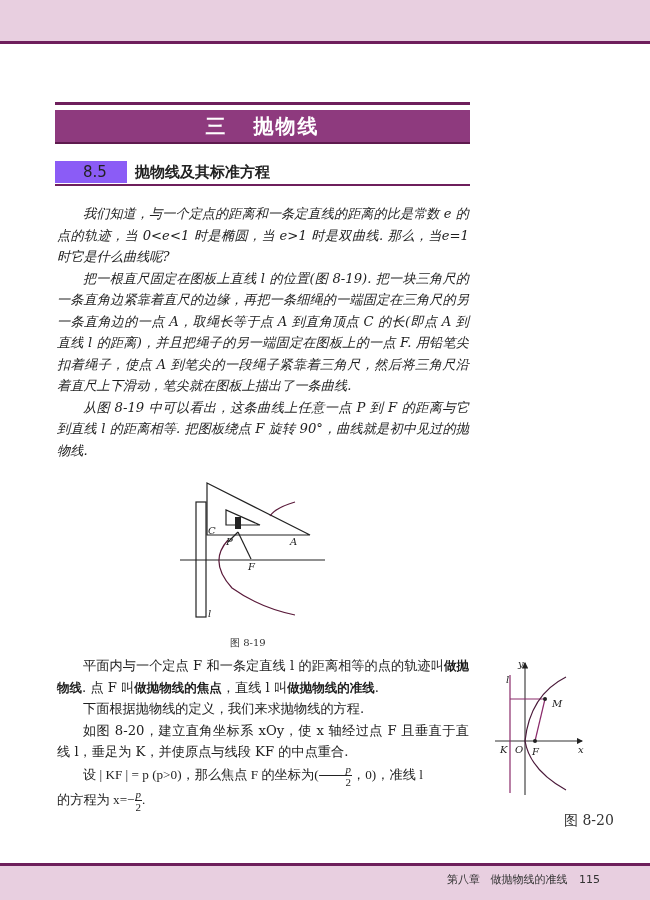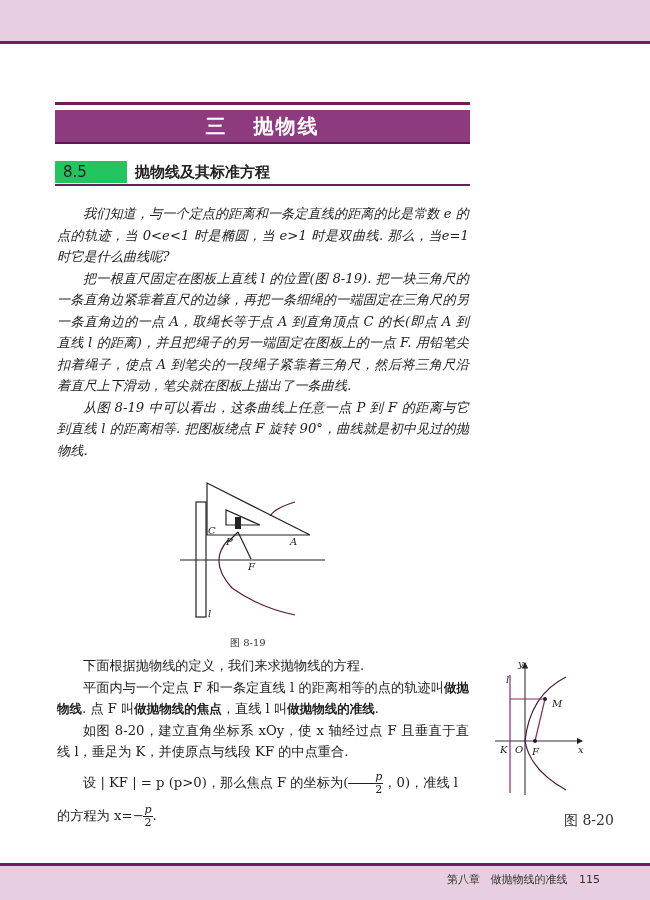--- a/index.html
+++ b/index.html
@@ -31,43 +31,43 @@
     display: flex; align-items: center; justify-content: center;
     letter-spacing: 2px;
   }
   .chapter-bar .num { margin-right: 26px; }
   .section-head {
     position: absolute; left: 55px; top: 161px; width: 415px; height: 22px;
     display: flex; align-items: center;
     font-family: "DejaVu Sans", "Liberation Sans", sans-serif;
   }
   .section-num {
-    width: 72px; height: 22px; background: #22c55e;
+    width: 72px; height: 22px; background: #8b5cf6;
     font-size: 15px; color: #222;
-    display: flex; align-items: center; padding-left: 8px; box-sizing: border-box; text-align: center;
+    display: flex; align-items: center; padding-left: 28px; box-sizing: border-box; text-align: center;
   }
   .section-title {
     margin-left: 8px; font-size: 15px; font-weight: bold; color: #222;
   }
   .section-rule {
     position: absolute; left: 55px; top: 184px; width: 415px; height: 2px;
     background: #6e1f5c;
   }
   .body-text {
     position: absolute; left: 57px; top: 203px; width: 412px;
     font-size: 13.2px; line-height: 21.5px;
   }
   .body-text p { margin: 0; text-indent: 26px; text-align: justify; font-style: italic; }
   .body-text2 {
     position: absolute; left: 57px; top: 655px; width: 412px;
     font-size: 13.2px; line-height: 21.5px;
   }
   .body-text2 p { margin: 0; text-indent: 26px; text-align: justify; }
   .body-text2 p.noindent { text-indent: 0; }
-  .body-text2 p.gap { margin-top: 8px; }
+  .body-text2 p.gap { margin-top: 0; font-family: Liberation Serif, serif; }
   b.term { font-family: "DejaVu Sans", "Liberation Sans", sans-serif; font-weight: bold; font-size: 12.5px; }
   .fig1 { position: absolute; left: 160px; top: 480px; width: 180px; height: 140px; }
   .fig1-cap { position: absolute; left: 230px; top: 636px; font-size: 10px; color: #333; }
   .fig2 { position: absolute; left: 490px; top: 655px; width: 100px; height: 150px; }
   .fig2-cap { position: absolute; left: 520px; top: 812px; font-size: 14px; color: #333; margin-left: 44px; }
   .bottom-rule {
     position: absolute; left: 0; top: 863px; width: 650px; height: 3px;
     background: #6e1f5c;
   }
   .bottom-band {
@@ -130,22 +130,22 @@
     <text x="48" y="54">C</text>
     <text x="66" y="65">P</text>
     <text x="130" y="65">A</text>
     <text x="88" y="90">F</text>
     <text x="48" y="137">l</text>
   </g>
 </svg>
 <div class="fig1-cap">图 8-19</div>
 
 <div class="body-text2">
+  <p><span>平面内与一个定点 F 和一条定直线 l 的距离相等的点的轨迹叫</span><b class="term">做抛物线</b><span>. 点 F 叫</span><b class="term">做抛物线的焦点</b><span>，直线 l 叫</span><b class="term">做抛物线的准线</b><span>.</span></p>
   <p>下面根据抛物线的定义，我们来求抛物线的方程.</p>
-  <p><span>平面内与一个定点 F 和一条定直线 l 的距离相等的点的轨迹叫</span><b class="term">做抛物线</b><span>. 点 F 叫</span><b class="term">做抛物线的焦点</b><span>，直线 l 叫</span><b class="term">做抛物线的准线</b><span>.</span></p>
   <p>如图 8-20，建立直角坐标系 xOy，使 x 轴经过点 F 且垂直于直线 l，垂足为 K，并使原点与线段 KF 的中点重合.</p>
   <p class="gap"><span>设 | KF | = p (p&gt;0)，那么焦点 F 的坐标为</span><span>(</span><span class="frac"><span class="n">p</span><span>2</span></span><span>，0)</span><span>，准线 l</span></p>
   <p class="noindent gap"><span>的方程为 x=−</span><span class="frac"><span class="n">p</span><span>2</span></span><span>.</span></p>
 </div>
 
 <svg class="fig2" viewBox="0 0 100 150" xmlns="http://www.w3.org/2000/svg">
   <defs>
     <marker id="ar" markerWidth="6" markerHeight="6" refX="5" refY="3" orient="auto">
       <path d="M0,0 L6,3 L0,6 z" fill="#222"></path>
     </marker>

